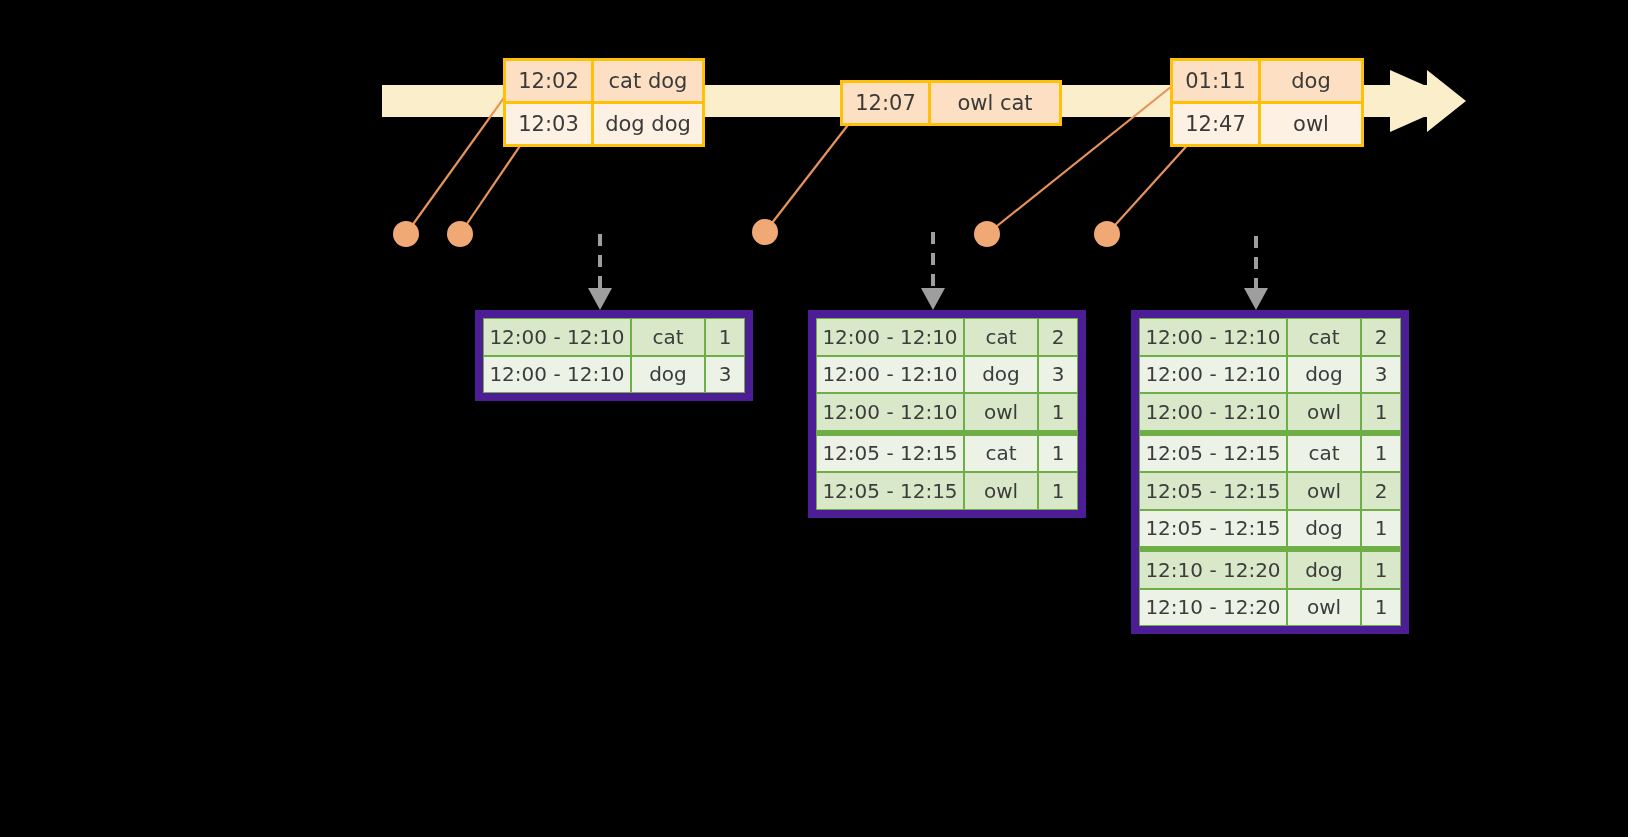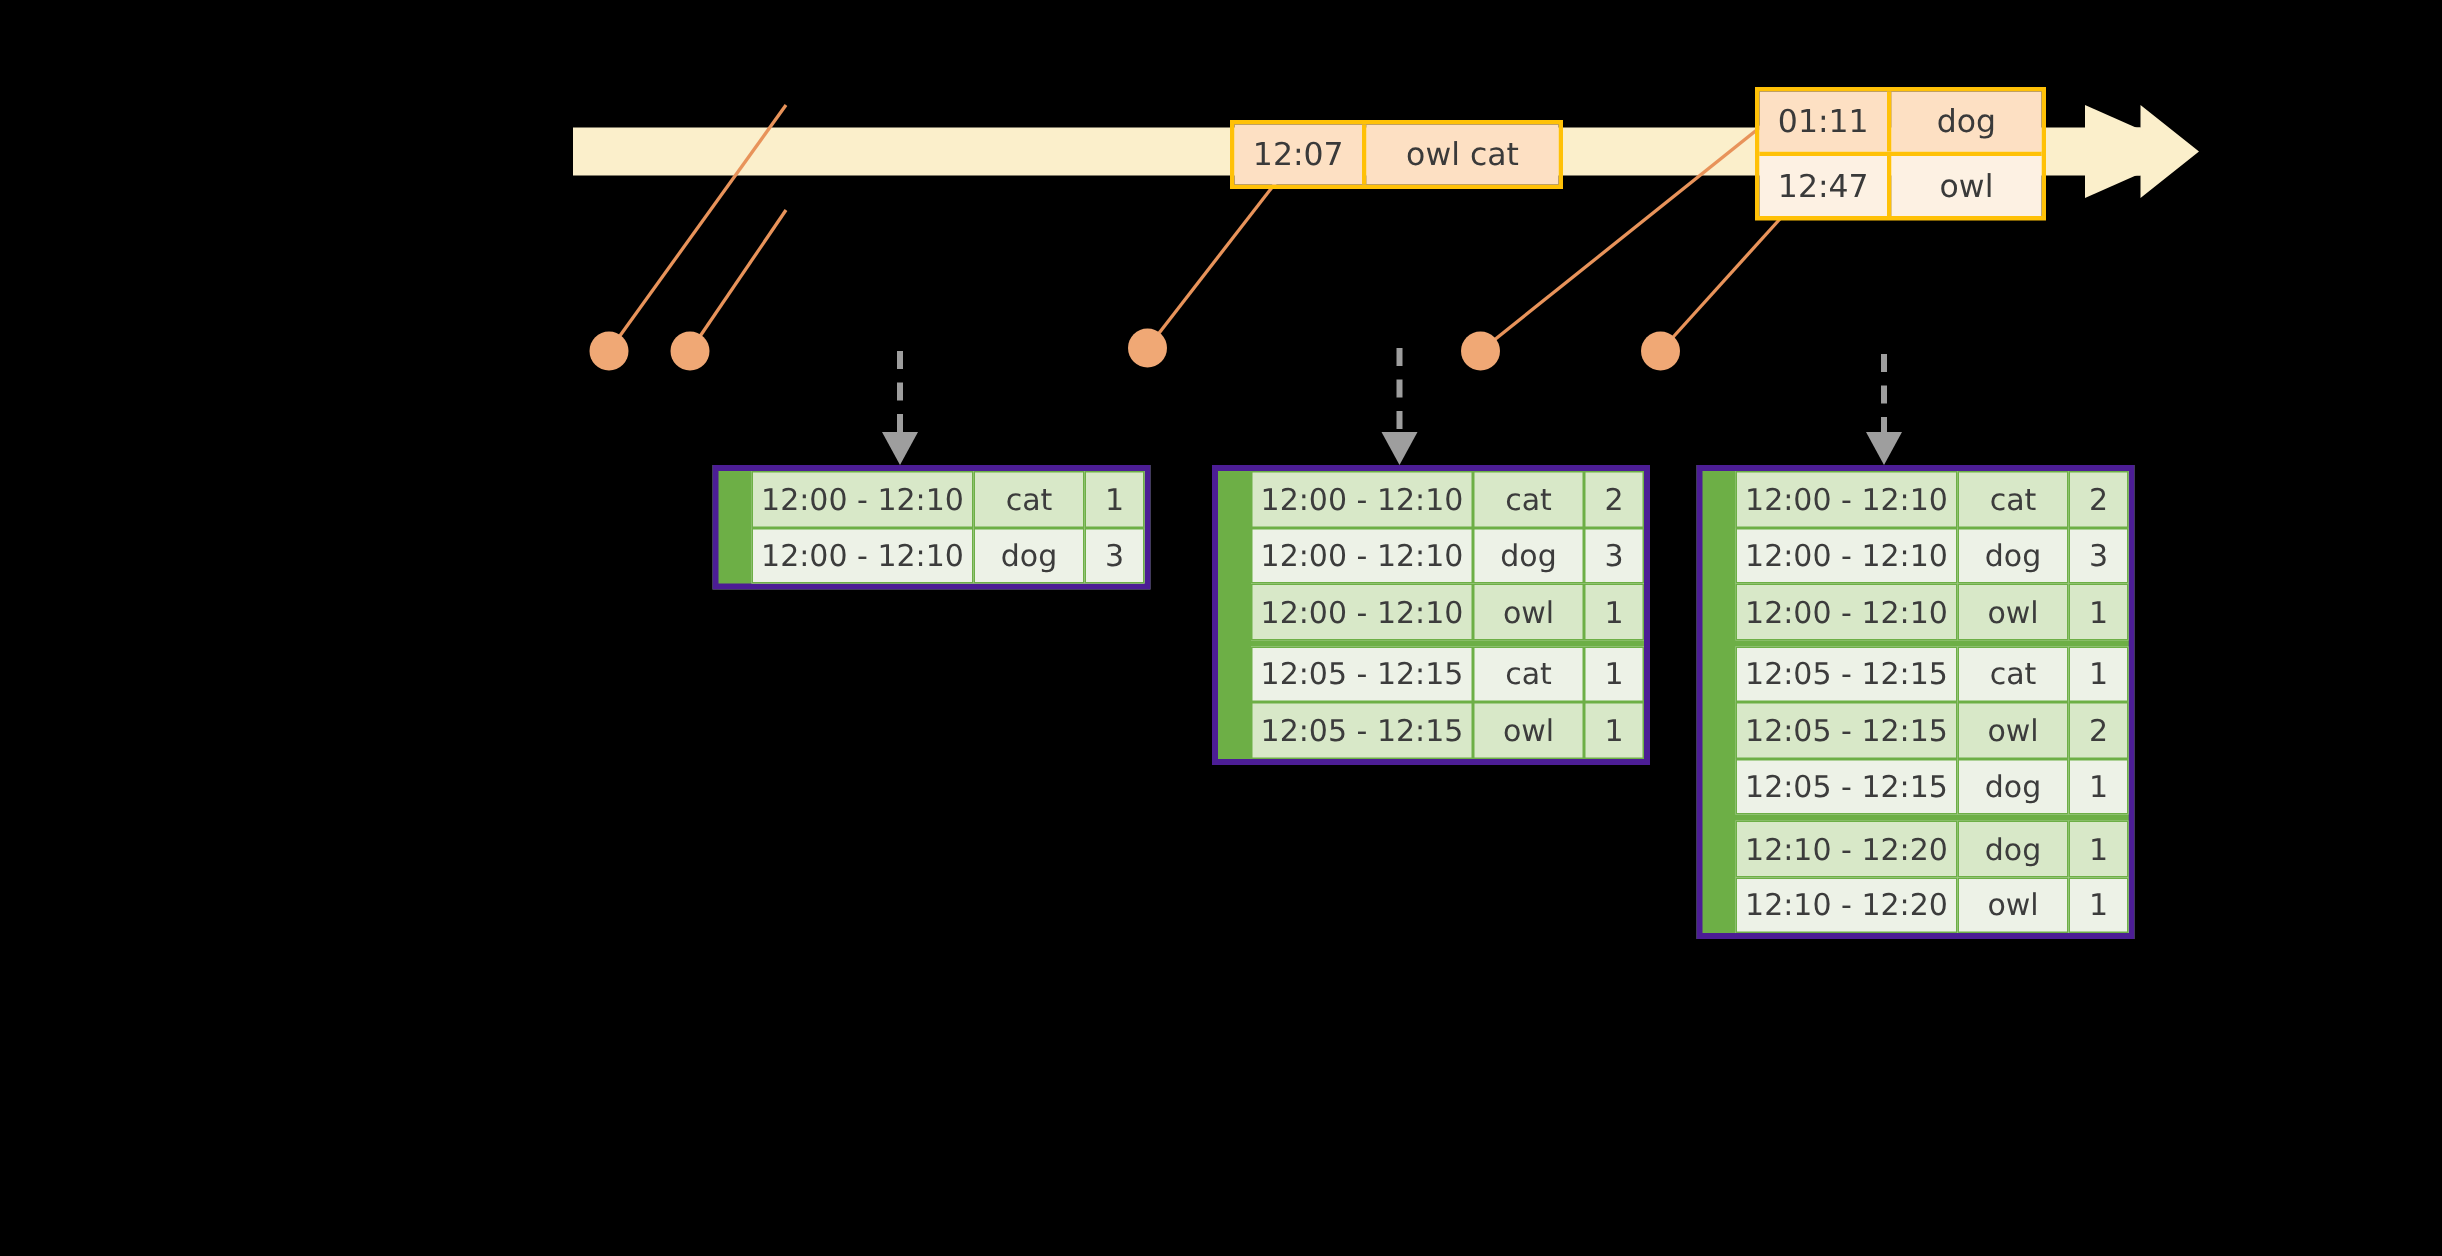--- a/index.html
+++ b/index.html
@@ -50,24 +50,23 @@
     box-sizing: border-box;
     white-space: nowrap;
   }
   .evt-cell.time { width: 88px; border-right: 3px solid #FFC107; }
   .evt-row.shade-a .evt-cell { background: #FDE0C3; }
   .evt-row.shade-b .evt-cell { background: #FDF1E3; }
 
   
   .gtable {
     position: absolute;
-    border: 4px solid #4c1d95;
+    border: 8px solid #4c1d95;
     box-sizing: border-box;
     background: #6DAF46;
-    padding-left: 22px;
   }
   .grow {
     display: flex;
     height: 37.5px;
     box-sizing: border-box;
   }
   .gcell {
     display: flex;
     align-items: center;
     justify-content: center;
@@ -118,22 +117,32 @@
       <line x1="933" y1="232" x2="933" y2="288"></line>
       <line x1="1256" y1="236" x2="1256" y2="288"></line>
     </g>
     <g fill="#9E9E9E">
       <polygon points="588,288 612,288 600,310"></polygon>
       <polygon points="921,288 945,288 933,310"></polygon>
       <polygon points="1244,288 1268,288 1256,310"></polygon>
     </g>
   </svg>
 
-
-  <div class="evt-box" style="left:820px; top:80px;">
+  <div class="evt-box" style="left:503px; top:58px;">
+    <div class="evt-row shade-a">
+      <div class="evt-cell time">12:02</div>
+      <div class="evt-cell words" style="width:108px;">cat dog</div>
+    </div>
+    <div class="evt-row shade-b">
+      <div class="evt-cell time">12:03</div>
+      <div class="evt-cell words" style="width:108px;">dog dog</div>
+    </div>
+  </div>
+
+  <div class="evt-box" style="left:840px; top:80px;">
     <div class="evt-row shade-a">
       <div class="evt-cell time">12:07</div>
       <div class="evt-cell words" style="width:128px;">owl cat</div>
     </div>
   </div>
 
   <div class="evt-box" style="left:1170px; top:58px;">
     <div class="evt-row shade-a">
       <div class="evt-cell time">01:11</div>
       <div class="evt-cell words" style="width:100px;">dog</div>

